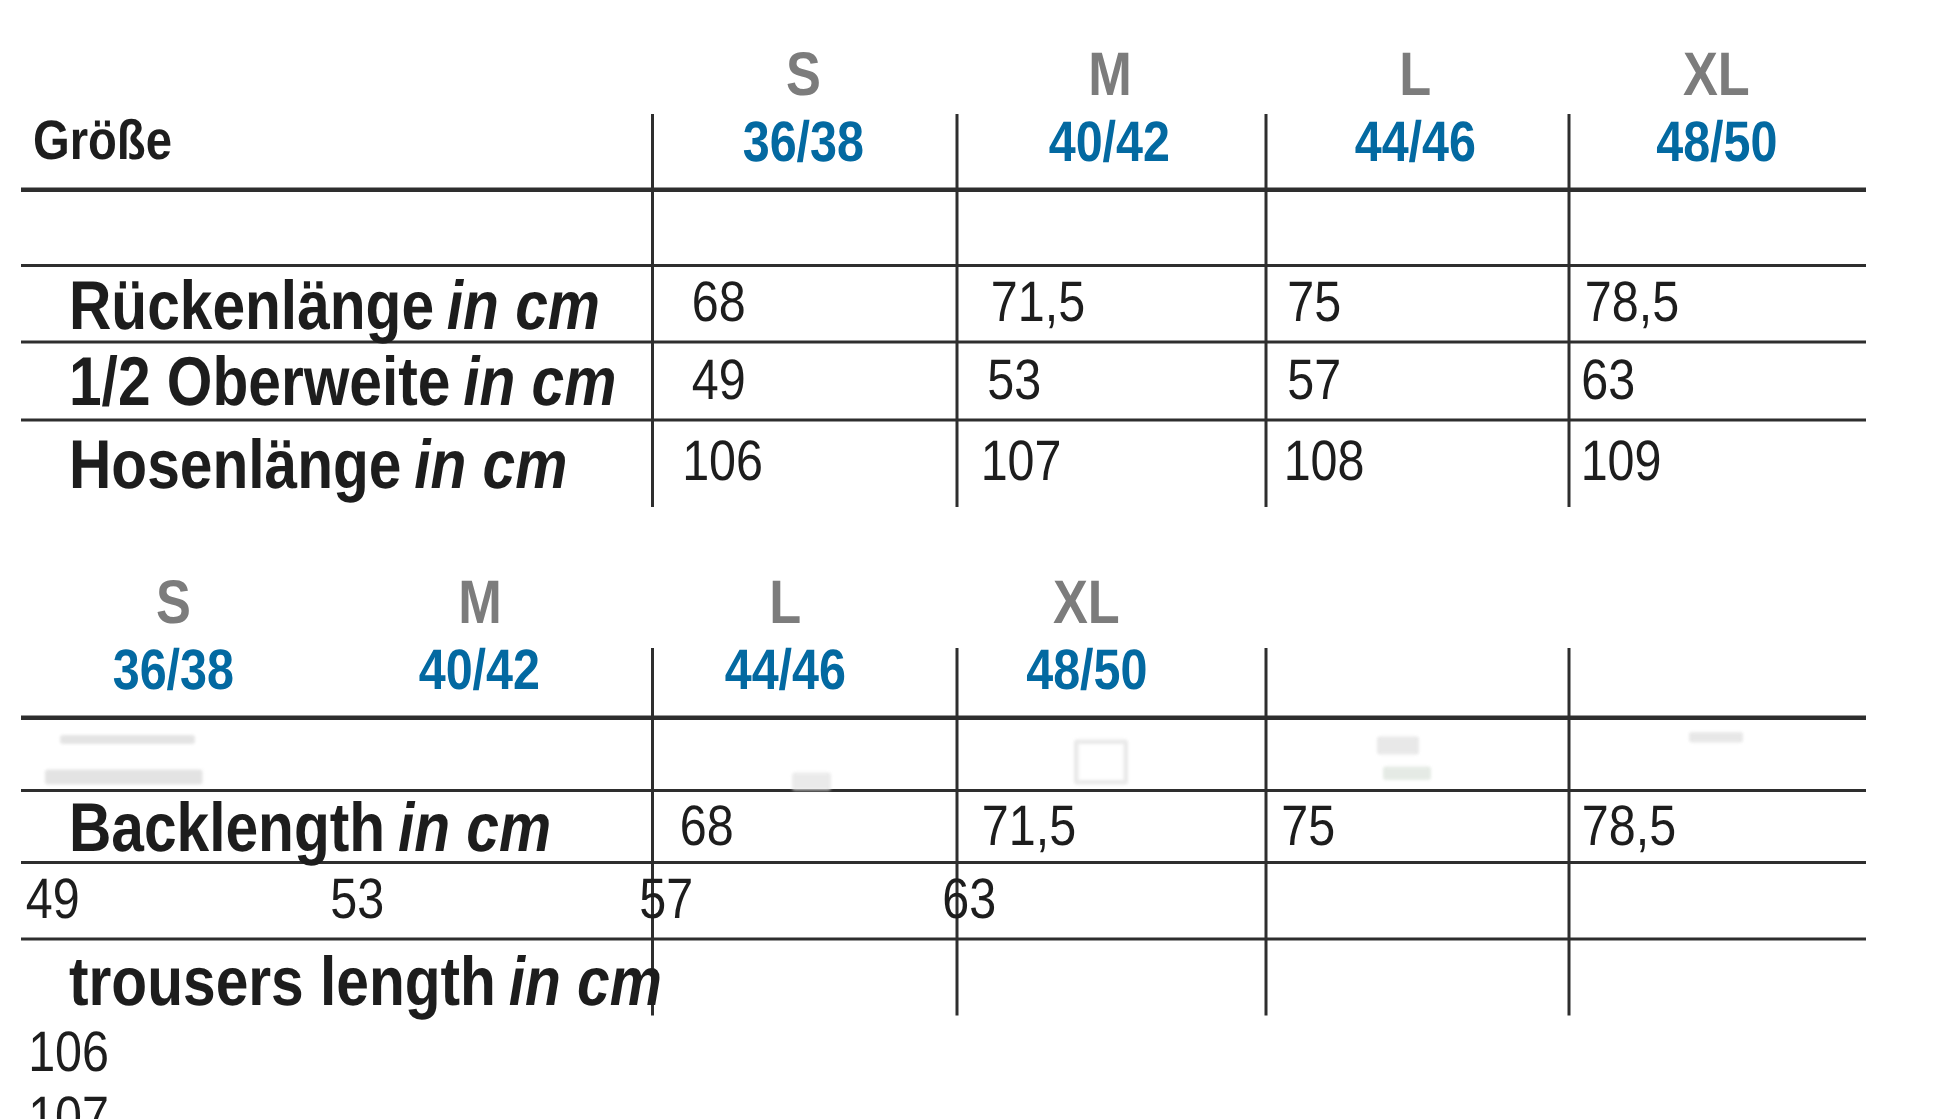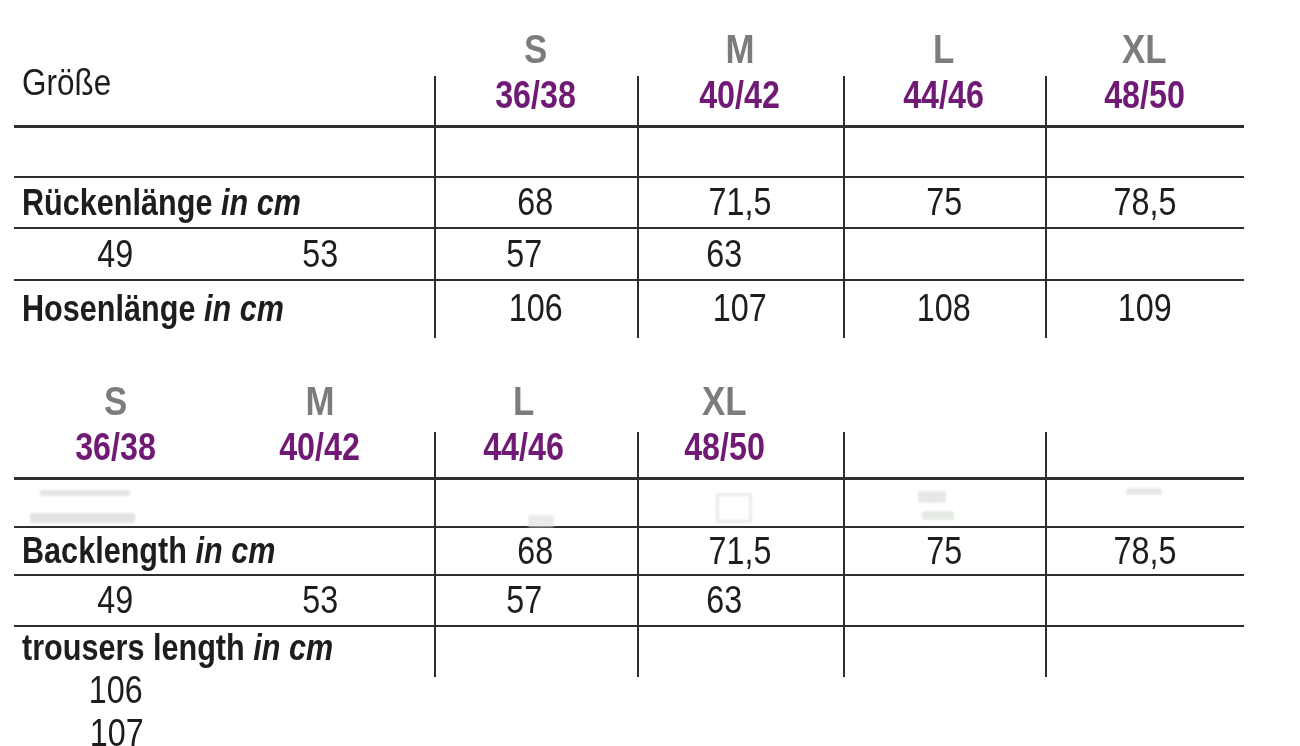--- a/index.html
+++ b/index.html
@@ -16,34 +16,34 @@
     left:14px;
     width:1230px;
   }
   .row{
     display:flex;
     box-sizing:border-box;
     width:100%;
   }
   .row.bordered{ border-bottom:2px solid #2e2e2e; }
   .row.header{ border-bottom:3px solid #2e2e2e; align-items:flex-end; }
-  .c{ box-sizing:border-box; display:flex; align-items:center; justify-content:center; }
+  .c{ box-sizing:border-box; display:flex; align-items:center; justify-content:flex-start; }
   .w0{ width:420px; justify-content:flex-start; padding-left:8px; }
   .w1{ width:203px; }
   .w2{ width:206px; }
   .w3{ width:202px; }
   .w4{ width:199px; }
   
   .t{ display:inline-block; transform:scaleX(0.85); transform-origin:center center; white-space:nowrap; }
   .tl{ transform-origin:left center; }
-  .hdr-label{ align-items:flex-end; padding-bottom:21px; font-size:37px; font-weight:400;margin-top:28px; }
+  .hdr-label{ align-items:flex-end; padding-bottom:10px; font-size:37px; font-weight:700;margin-top:28px; }
   .colhead{ flex-direction:column; justify-content:flex-end; padding-bottom:11px; line-height:1; }
   .letter{ font-size:41px; font-weight:700; color:#7c7c7c; line-height:0.92; }
-  .range{ font-size:38px; font-weight:700; color:#701a75; line-height:1.0; margin-top:7px; }
-  .rowlabel{ font-size:36px; font-weight:700; }
+  .range{ font-size:38px; font-weight:700; color:#0369a1; line-height:1.0; margin-top:7px; }
+  .rowlabel{ font-size:46px; font-weight:700;margin-left:24px; }
   .rowlabel .unit{ font-style:italic; margin-left:10px; }
   .val{ font-size:38px; font-weight:400; }
   .vline{
     position:absolute;
     width:2px;
     background:#2e2e2e;
   }
   .ghost{ position:absolute; border-radius:2px; filter:blur(1px); }
 </style>
 </head>
@@ -93,20 +93,23 @@
         </div>
       <div class="c w3 val">
           <span class="t">75</span>
         </div>
       <div class="c w4 val">
           <span class="t">78,5</span>
         </div>
     </div>
 
     <div class="row bordered" style="height:52px;">
+      <div class="c w0 rowlabel">
+          <span class="t tl"><b>1/2 Oberweite</b><span class="unit">in cm</span></span>
+        </div>
       <div class="c w1 val">
           <span class="t">49</span>
         </div>
       <div class="c w2 val">
           <span class="t">53</span>
         </div>
       <div class="c w3 val">
           <span class="t">57</span>
         </div>
       <div class="c w4 val">

